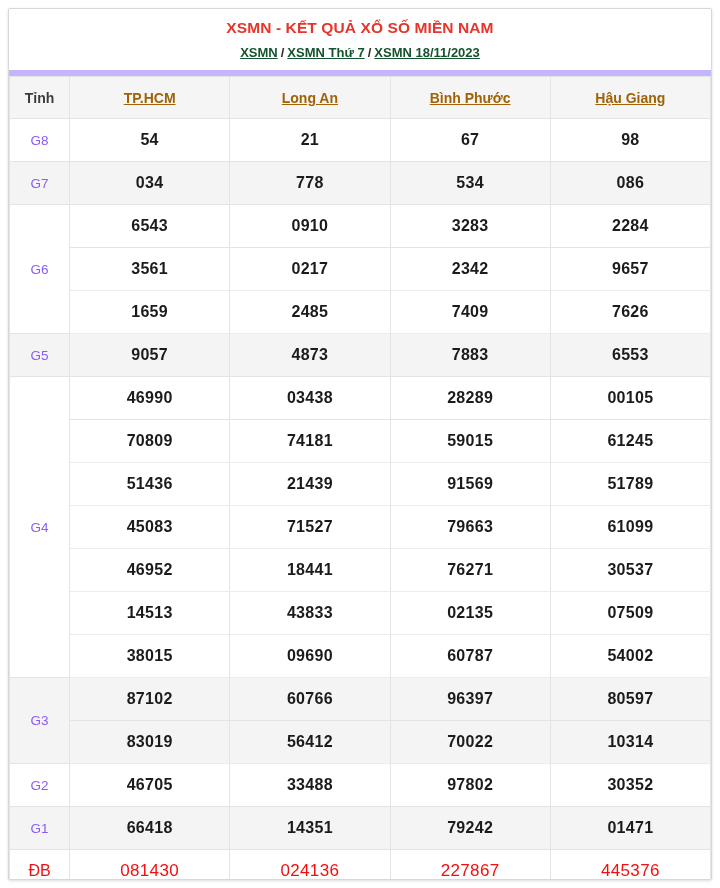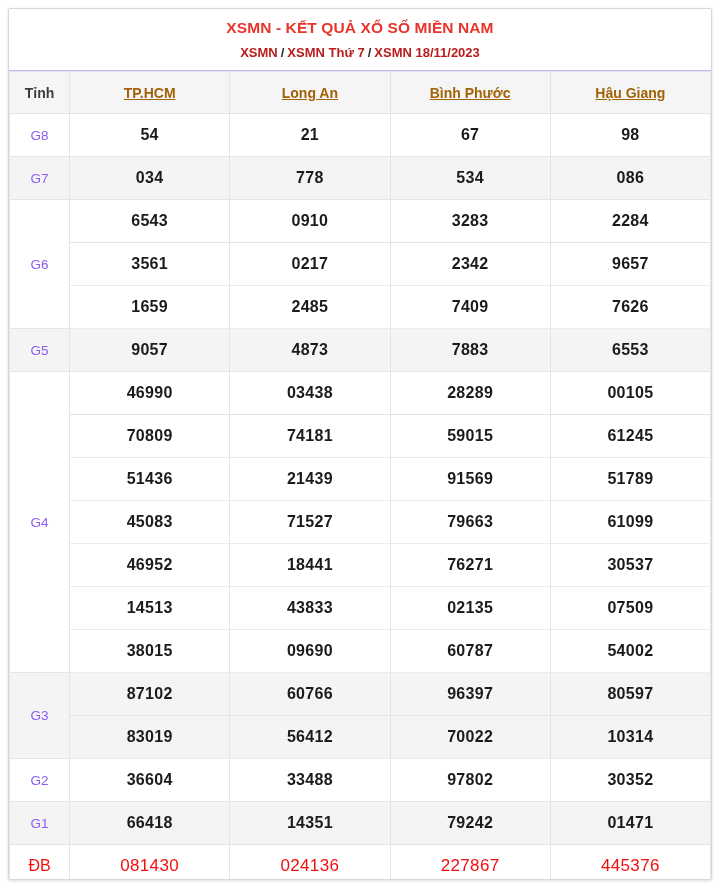--- a/index.html
+++ b/index.html
@@ -28,39 +28,40 @@
     background: #ffffff;
     box-shadow: 0 1px 3px rgba(0,0,0,0.14);
     overflow: hidden;
   }
 
   
   .head {
     padding: 9px 8px 8px 8px;
     text-align: center;
     background: #ffffff;
-    border-bottom: 1px solid #c4b5fd;
+    border-bottom: 6px solid #c4b5fd;
   }
   .head-title {
     color: #e8342a;
     font-size: 15.5px;
     font-weight: bold;
     letter-spacing: 0.1px;
     line-height: 20px;
     white-space: nowrap;
   }
   .breadcrumb {
     margin-top: 6px;
     font-size: 13px;
     font-weight: bold;
     line-height: 18px;
     white-space: nowrap;
   }
   .breadcrumb .crumb {
-    color: #b91c1c;
+    color: #14532d;
+    text-decoration: underline;
     cursor: pointer;
   }
   .breadcrumb .sep {
     color: #2b2b2b;
     padding: 0 3px;
   }
 
   
   table.results {
     width: 100%;
@@ -240,21 +241,21 @@
             <td class="num">80597</td>
           </tr>
           <tr class="stripe sub">
             <td class="num">83019</td>
             <td class="num">56412</td>
             <td class="num">70022</td>
             <td class="num">10314</td>
           </tr>
           <tr class="plain">
             <td class="prize-label" rowspan="1">G2</td>
-            <td class="num">36604</td>
+            <td class="num">46705</td>
             <td class="num">33488</td>
             <td class="num">97802</td>
             <td class="num">30352</td>
           </tr>
           <tr class="stripe">
             <td class="prize-label" rowspan="1">G1</td>
             <td class="num">66418</td>
             <td class="num">14351</td>
             <td class="num">79242</td>
             <td class="num">01471</td>

